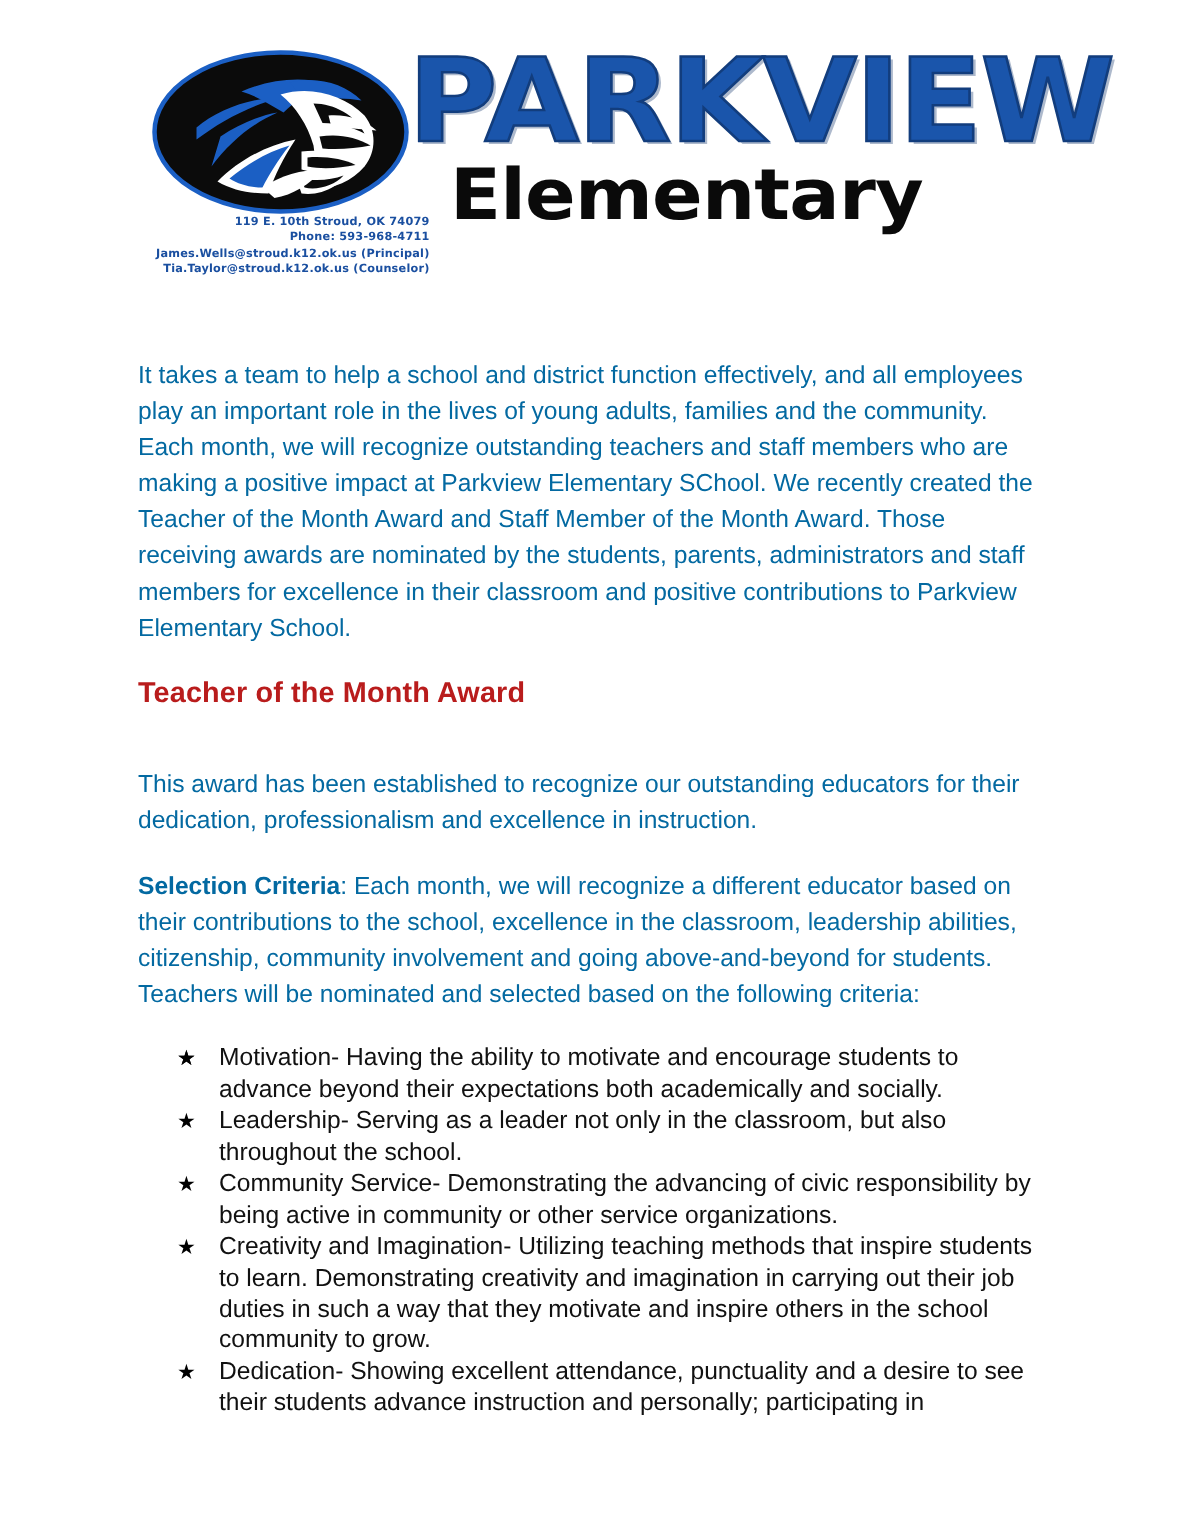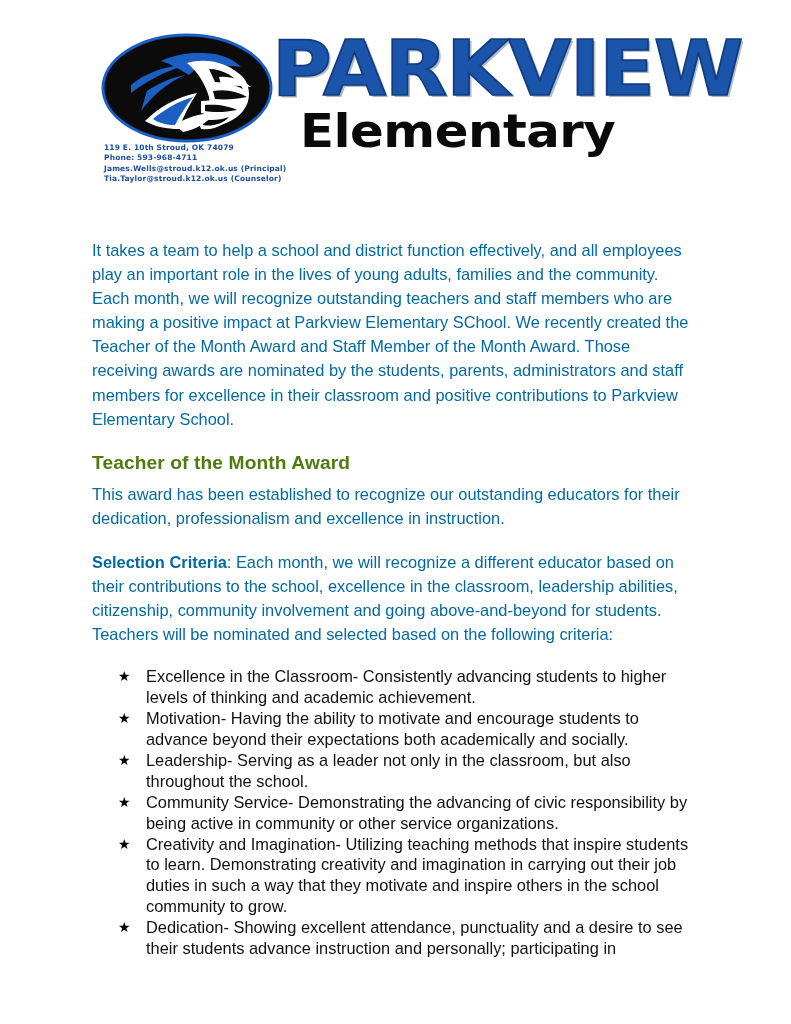--- a/index.html
+++ b/index.html
@@ -78,46 +78,46 @@
     position: absolute;
     left: 104px;
     top: 143px;
     font-family: "DejaVu Sans", sans-serif;
     font-size: 7.5px;
     font-weight: 700;
     line-height: 10.4px;
     color: #1a4fa0;
     letter-spacing: 0.15px;
   }
-  .contact-block div { white-space: nowrap; }
+  .contact-block div { white-space: nowrap; text-align: right; }
 
   
   .content {
     position: absolute;
     left: 92px;
     top: 238px;
     width: 608px;
   }
 
   p.body-para {
     margin: 0 0 20px 0;
     font-family: "Liberation Sans", sans-serif;
     font-size: 16.4px;
     line-height: 24.1px;
     color: #0369a1;
     text-align: left;
   }
 
   h2.section-heading {
-    margin: 0 0 7px 0;
+    margin: 0 0 36px 0;
     font-family: "Liberation Sans", sans-serif;
     font-size: 19.2px;
     line-height: 24px;
     font-weight: 700;
-    color: #4d7c0f;
+    color: #b91c1c;
     letter-spacing: 0.1px;
   }
 
   .crit-label { font-weight: 700; }
 
   ul.criteria {
     list-style: none;
     margin: 0;
     padding: 0;
   }
@@ -186,21 +186,21 @@
 
     <p class="body-para">It takes a team to help a school and district function effectively, and all employees play an important role in the lives of young adults, families and the community. Each month, we will recognize outstanding teachers and staff members who are making a positive impact at Parkview Elementary SChool. We recently created the Teacher of the Month Award and Staff Member of the Month Award. Those receiving awards are nominated by the students, parents, administrators and staff members for excellence in their classroom and positive contributions to Parkview Elementary School.</p>
 
     <h2 class="section-heading">Teacher of the Month Award</h2>
 
     <p class="body-para">This award has been established to recognize our outstanding educators for their dedication, professionalism and excellence in instruction.</p>
 
     <p class="body-para"><span class="crit-label">Selection Criteria</span><span>: Each month, we will recognize a different educator based on their contributions to the school, excellence in the classroom, leadership abilities, citizenship, community involvement and going above-and-beyond for students. Teachers will be nominated and selected based on the following criteria:</span></p>
 
     <ul class="criteria">
-      <li><span class="star">★</span><span>Excellence in the Classroom- Consistently advancing students to higher levels of thinking and academic achievement.</span></li>
+      <li><span class="star">★</span></li>
       <li><span class="star">★</span><span>Motivation- Having the ability to motivate and encourage students to advance beyond their expectations both academically and socially.</span></li>
       <li><span class="star">★</span><span>Leadership- Serving as a leader not only in the classroom, but also throughout the school.</span></li>
       <li><span class="star">★</span><span>Community Service- Demonstrating the advancing of civic responsibility by being active in community or other service organizations.</span></li>
       <li><span class="star">★</span><span>Creativity and Imagination- Utilizing teaching methods that inspire students to learn. Demonstrating creativity and imagination in carrying out their job duties in such a way that they motivate and inspire others in the school community to grow.</span></li>
       <li><span class="star">★</span><span>Dedication- Showing excellent attendance, punctuality and a desire to see their students advance instruction and personally; participating in</span></li>
     </ul>
 
   </div>
 
 </div>

